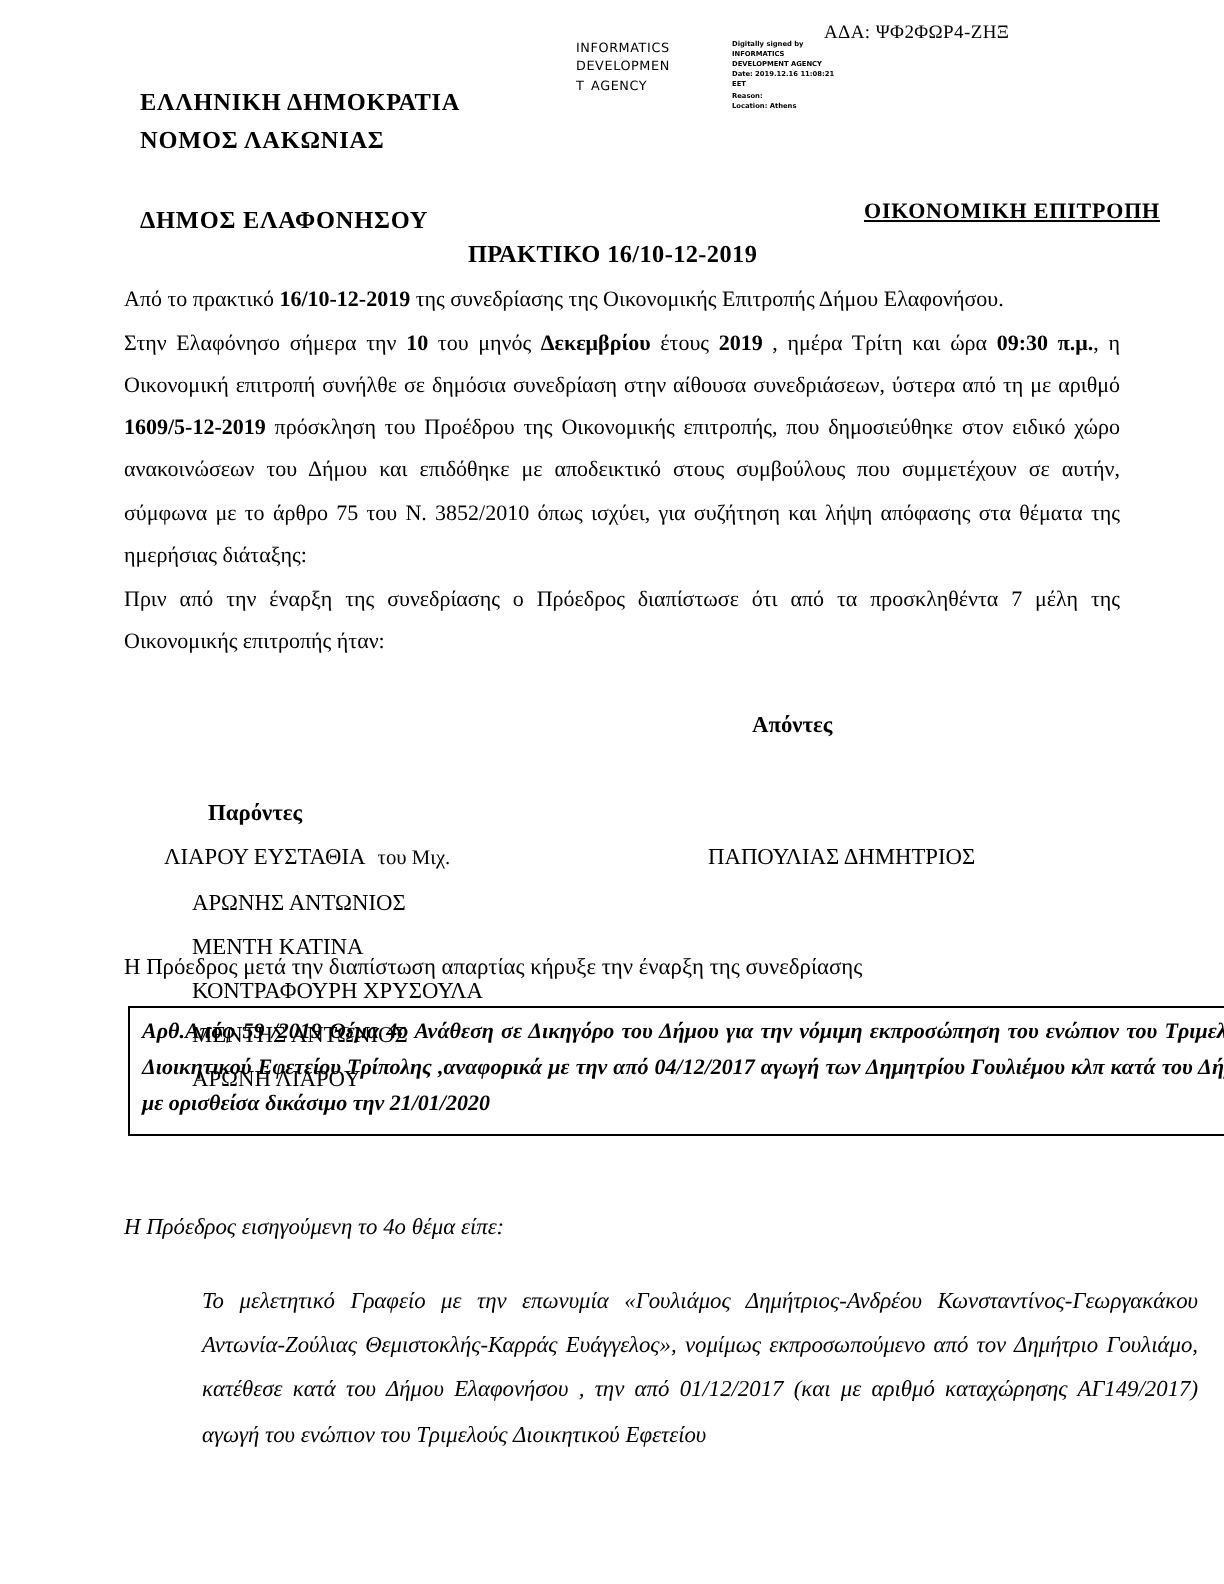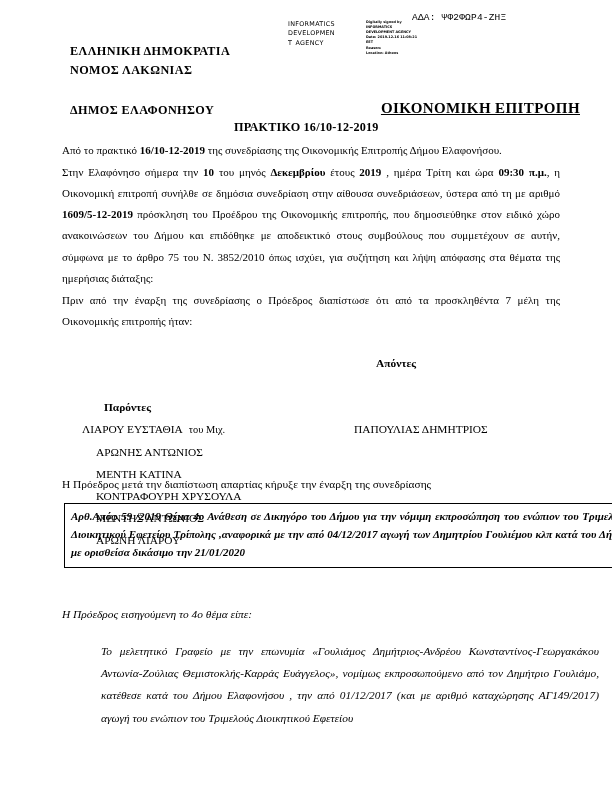--- a/index.html
+++ b/index.html
@@ -15,21 +15,21 @@
     overflow: hidden;
     font-family: "Liberation Serif", "DejaVu Serif", serif;
     color: #000000;
   }
 
   
   .ada-code {
     position: absolute;
     left: 412px;
     top: 12px;
-    font-family: Liberation Mono, monospace;
+    font-family: Liberation Serif, serif;
     font-size: 9.5px;
     letter-spacing: 0.2px;
     white-space: nowrap;
   }
   .sig-block {
     position: absolute;
     left: 288px;
     top: 20px;
     display: flex;
     align-items: flex-start;
@@ -62,21 +62,21 @@
     line-height: 1.52;
     letter-spacing: 0.4px;
   }
   .authority .gap { margin-top: 22px; }
 
   
   .committee-title {
     position: absolute;
     right: 32px;
     top: 100px;
-    font-size: 15px;
+    font-size: 11px;
     font-weight: bold;
     text-decoration: underline;
     letter-spacing: 0.4px;
   }
   .minutes-line {
     position: absolute;
     left: 234px;
     top: 120px;
     font-size: 12.2px;
     font-weight: bold;

